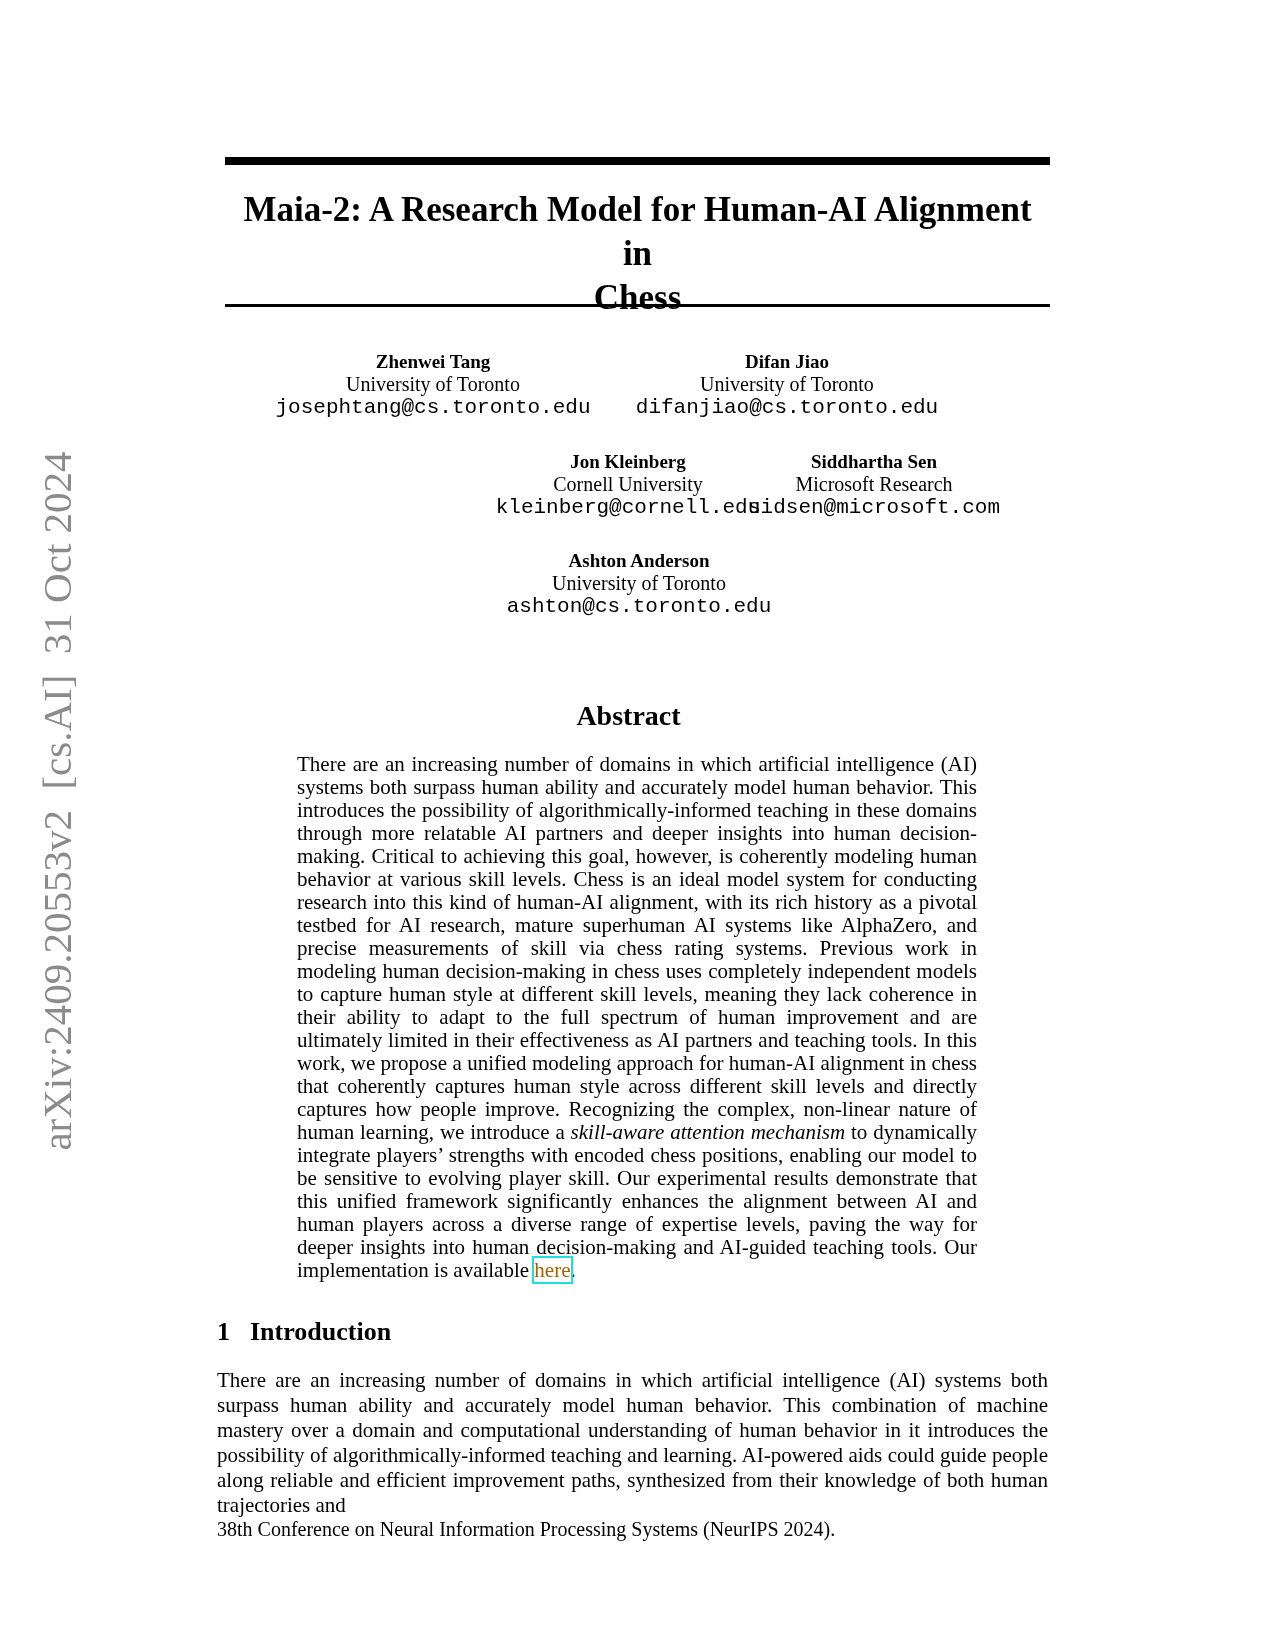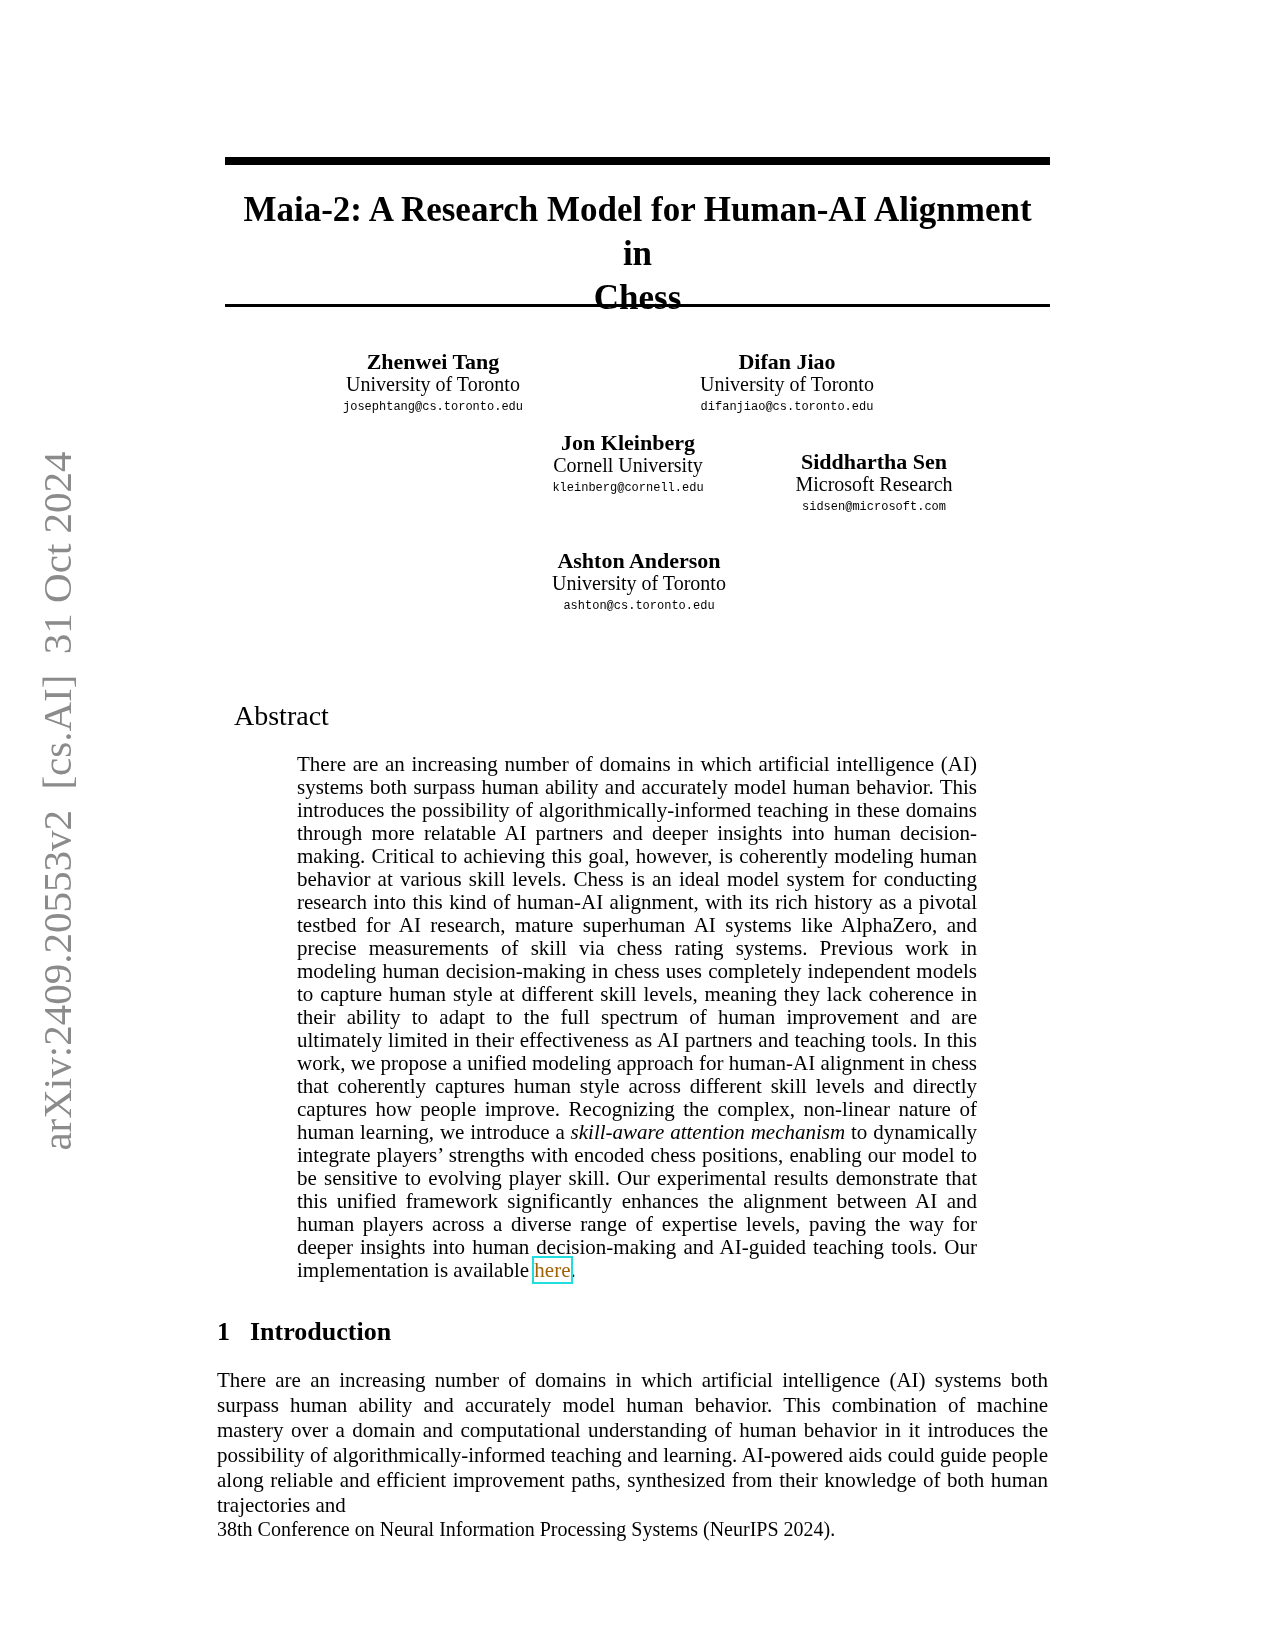--- a/index.html
+++ b/index.html
@@ -9,26 +9,26 @@
     font-family:"Liberation Serif","DejaVu Serif",serif; color:#000;
     overflow:hidden;
   }
   .rule-thick { position:absolute; left:225px; width:825px; height:8px; background:#000; }
   .rule-thin  { position:absolute; left:225px; width:825px; height:3px; background:#000; }
   .paper-title {
     position:absolute; left:225px; top:188px; width:825px;
     text-align:center; font-weight:bold; font-size:35px; line-height:44px;
   }
   .author-block { position:absolute; text-align:center; transform:translateX(-50%); white-space:nowrap; }
-  .author-name { font-weight:bold; font-size:22px; line-height:23px; }
+  .author-name { font-weight:bold; font-size:19px; line-height:23px; }
   .author-affil { font-size:20px; line-height:23px; }
-  .author-email { font-family:"Liberation Mono","DejaVu Sans Mono",monospace; font-size:12px; line-height:23px; }
+  .author-email { font-family:"Liberation Mono","DejaVu Sans Mono",monospace; font-size:21px; line-height:23px; }
   .abstract-heading {
-    position:absolute; left:234px; top:700px; width:825px;
-    font-weight:normal; font-size:28px;
+    position:absolute; left:216px; top:700px; width:825px;
+    text-align:center; font-weight:bold; font-size:28px;
   }
   .abstract-body {
     position:absolute; left:297px; top:753px; width:680px;
     font-size:21px; line-height:23px; text-align:justify; hyphens:none;
   }
   .italic { font-style:italic; }
   .link-boxed {
     color:#a16207; text-decoration:none;
     outline:2px solid #20dede; outline-offset:0px;
   }
@@ -71,21 +71,21 @@
     <div class="author-name">Zhenwei Tang</div>
     <div class="author-affil">University of Toronto</div>
     <div class="author-email">josephtang@cs.toronto.edu</div>
   </div>
   <div class="author-block" style="left:787px; top:350px;">
     <div class="author-name">Difan Jiao</div>
     <div class="author-affil">University of Toronto</div>
     <div class="author-email">difanjiao@cs.toronto.edu</div>
   </div>
 
-  <div class="author-block" style="left:628px; top:431px;">
+  <div class="author-block" style="left:628px; top:450px;">
     <div class="author-name">Jon Kleinberg</div>
     <div class="author-affil">Cornell University</div>
     <div class="author-email">kleinberg@cornell.edu</div>
   </div>
   <div class="author-block" style="left:874px; top:450px;">
     <div class="author-name">Siddhartha Sen</div>
     <div class="author-affil">Microsoft Research</div>
     <div class="author-email">sidsen@microsoft.com</div>
   </div>
 

